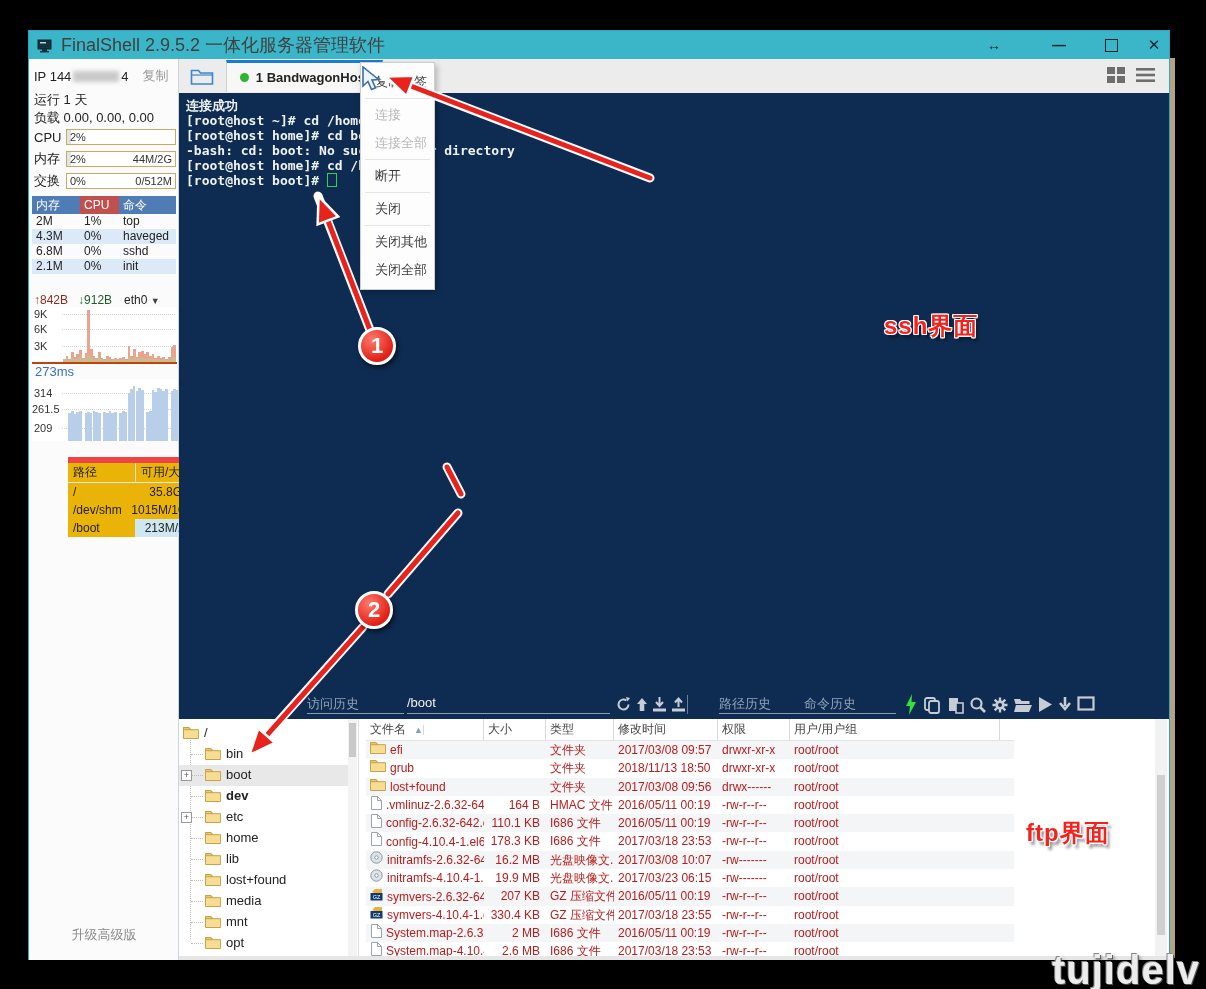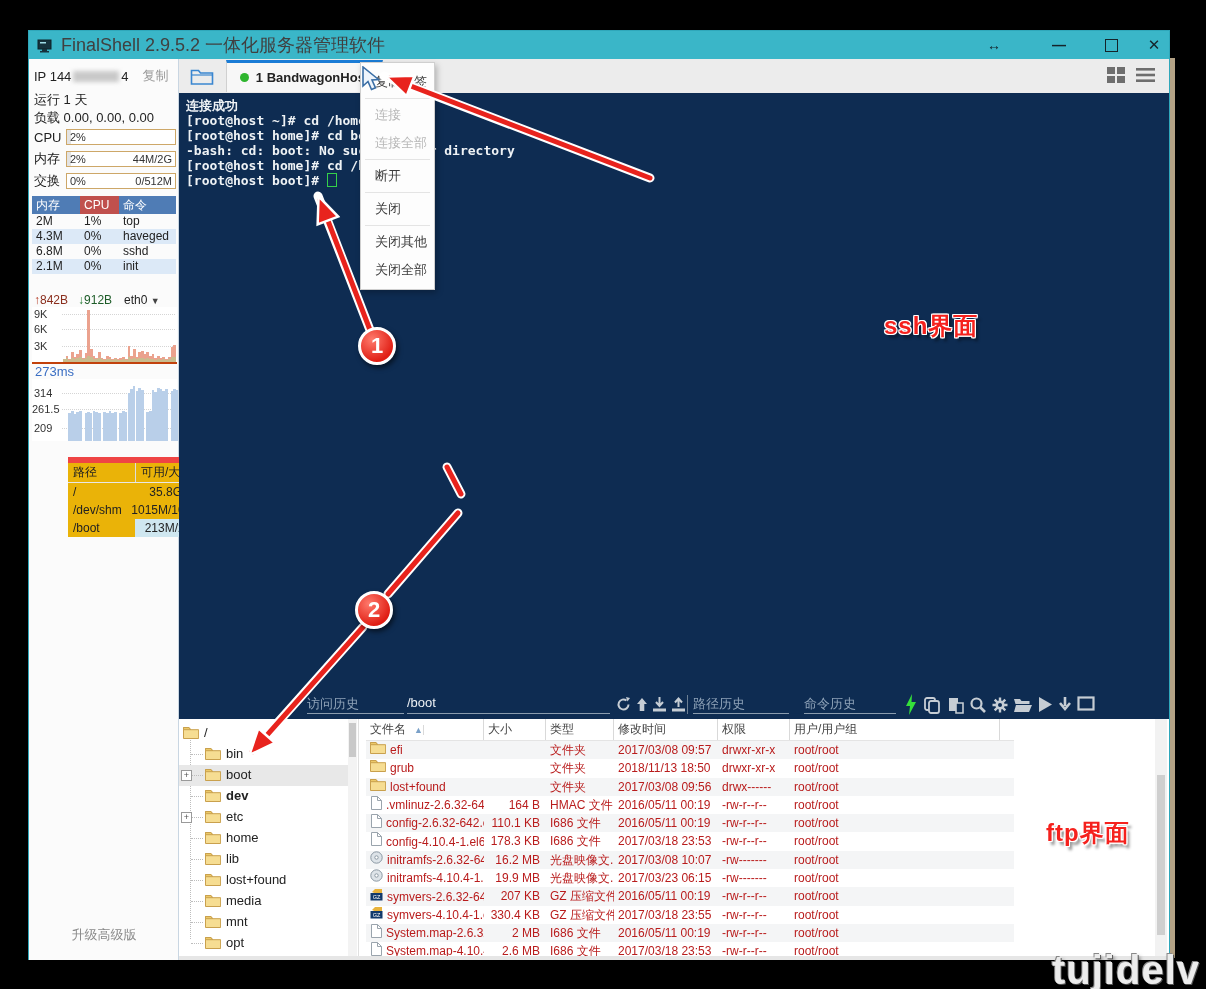--- a/index.html
+++ b/index.html
@@ -81,21 +81,21 @@
          white-space:pre;line-height:15px;padding-left:7px;}
   .terminal-inner{padding-top:5px;}
   .cursor{display:inline-block;width:8px;height:12px;border:1px solid #35d04a;vertical-align:-2px;}
   
   .ftp-toolbar{position:absolute;left:150px;top:660px;width:990px;height:28px;background:#0e2c52;display:flex;align-items:center;}
   .tb-input{position:absolute;border-bottom:1px solid #8a9cae;font-size:13px;height:18px;top:4px;}
   .tb-ph{color:#8fa3b8;}
   .tb-path{color:#eef2f5;}
   .in-hist{left:128px;width:97px;}
   .in-path{left:228px;width:203px;}
-  .in-pathhist{left:514px;width:96px;}
+  .in-pathhist{left:540px;width:96px;}
   .in-cmdhist{left:625px;width:92px;}
   .tbi{position:absolute;top:5px;}
   .tb-sep{position:absolute;left:508px;top:4px;width:1px;height:19px;background:#6c7f93;}
   
   .ftp-panel{position:absolute;left:150px;top:688px;width:990px;height:237px;background:#fff;overflow:hidden;}
   .ftp-tree{position:absolute;left:0;top:0;width:180px;height:237px;border-right:1px solid #e0e0e0;box-sizing:border-box;}
   .treeline-v{position:absolute;left:11px;top:18px;height:202px;border-left:1px dotted #bdbdbd;}
   .titem{position:absolute;left:0;width:170px;height:21px;display:flex;align-items:center;font-size:13px;color:#222;}
   .titem.sel{background:#e8e8e8;}
   .texp{position:absolute;width:11px;height:11px;border:1px solid #9a9a9a;background:#fff;font-size:9px;line-height:9px;text-align:center;color:#555;box-sizing:border-box;}
@@ -126,21 +126,21 @@
          background:radial-gradient(circle at 35% 30%,#ff7a6c,#e01e14 72%);
          border:3px solid #fff;box-sizing:border-box;box-shadow:2px 3px 5px rgba(0,0,0,.55);
          color:#fff;font-weight:bold;font-size:22px;display:flex;align-items:center;justify-content:center;z-index:40;}
   .badge1{left:358px;top:327px;}
   .badge2{left:355px;top:591px;}
   .anno{position:absolute;color:#f5211d;font-weight:bold;z-index:45;letter-spacing:1px;
         text-shadow:-1px -1px 0 #fff,1px -1px 0 #fff,-1px 1px 0 #fff,1px 1px 0 #fff,0 -1px 0 #fff,0 1px 0 #fff,-1px 0 0 #fff,1px 0 0 #fff,3px 4px 3px rgba(0,0,0,.45);}
   .anno-tab{left:648px;top:160px;font-size:25px;}
   .anno-ssh{left:884px;top:310px;font-size:24px;}
   .anno-cd{left:468px;top:486px;font-size:24px;}
-  .anno-ftp{left:1026px;top:817px;font-size:24px;margin-left:20px;}
+  .anno-ftp{left:1026px;top:817px;font-size:24px;}
   .anno-sys{left:46px;top:590px;font-size:25px;}
   .cursor-ptr{position:absolute;left:361px;top:66px;z-index:50;}
   .watermark{position:absolute;right:6px;bottom:-4px;font-size:40px;font-weight:bold;color:#ececec;z-index:60;
              text-shadow:1px 1px 0 #555,-1px -1px 0 #888,2px 3px 4px rgba(0,0,0,.6);letter-spacing:1px;}
 </style>
 </head>
 <body>
 
 <div class="stage">
   <div class="window">

